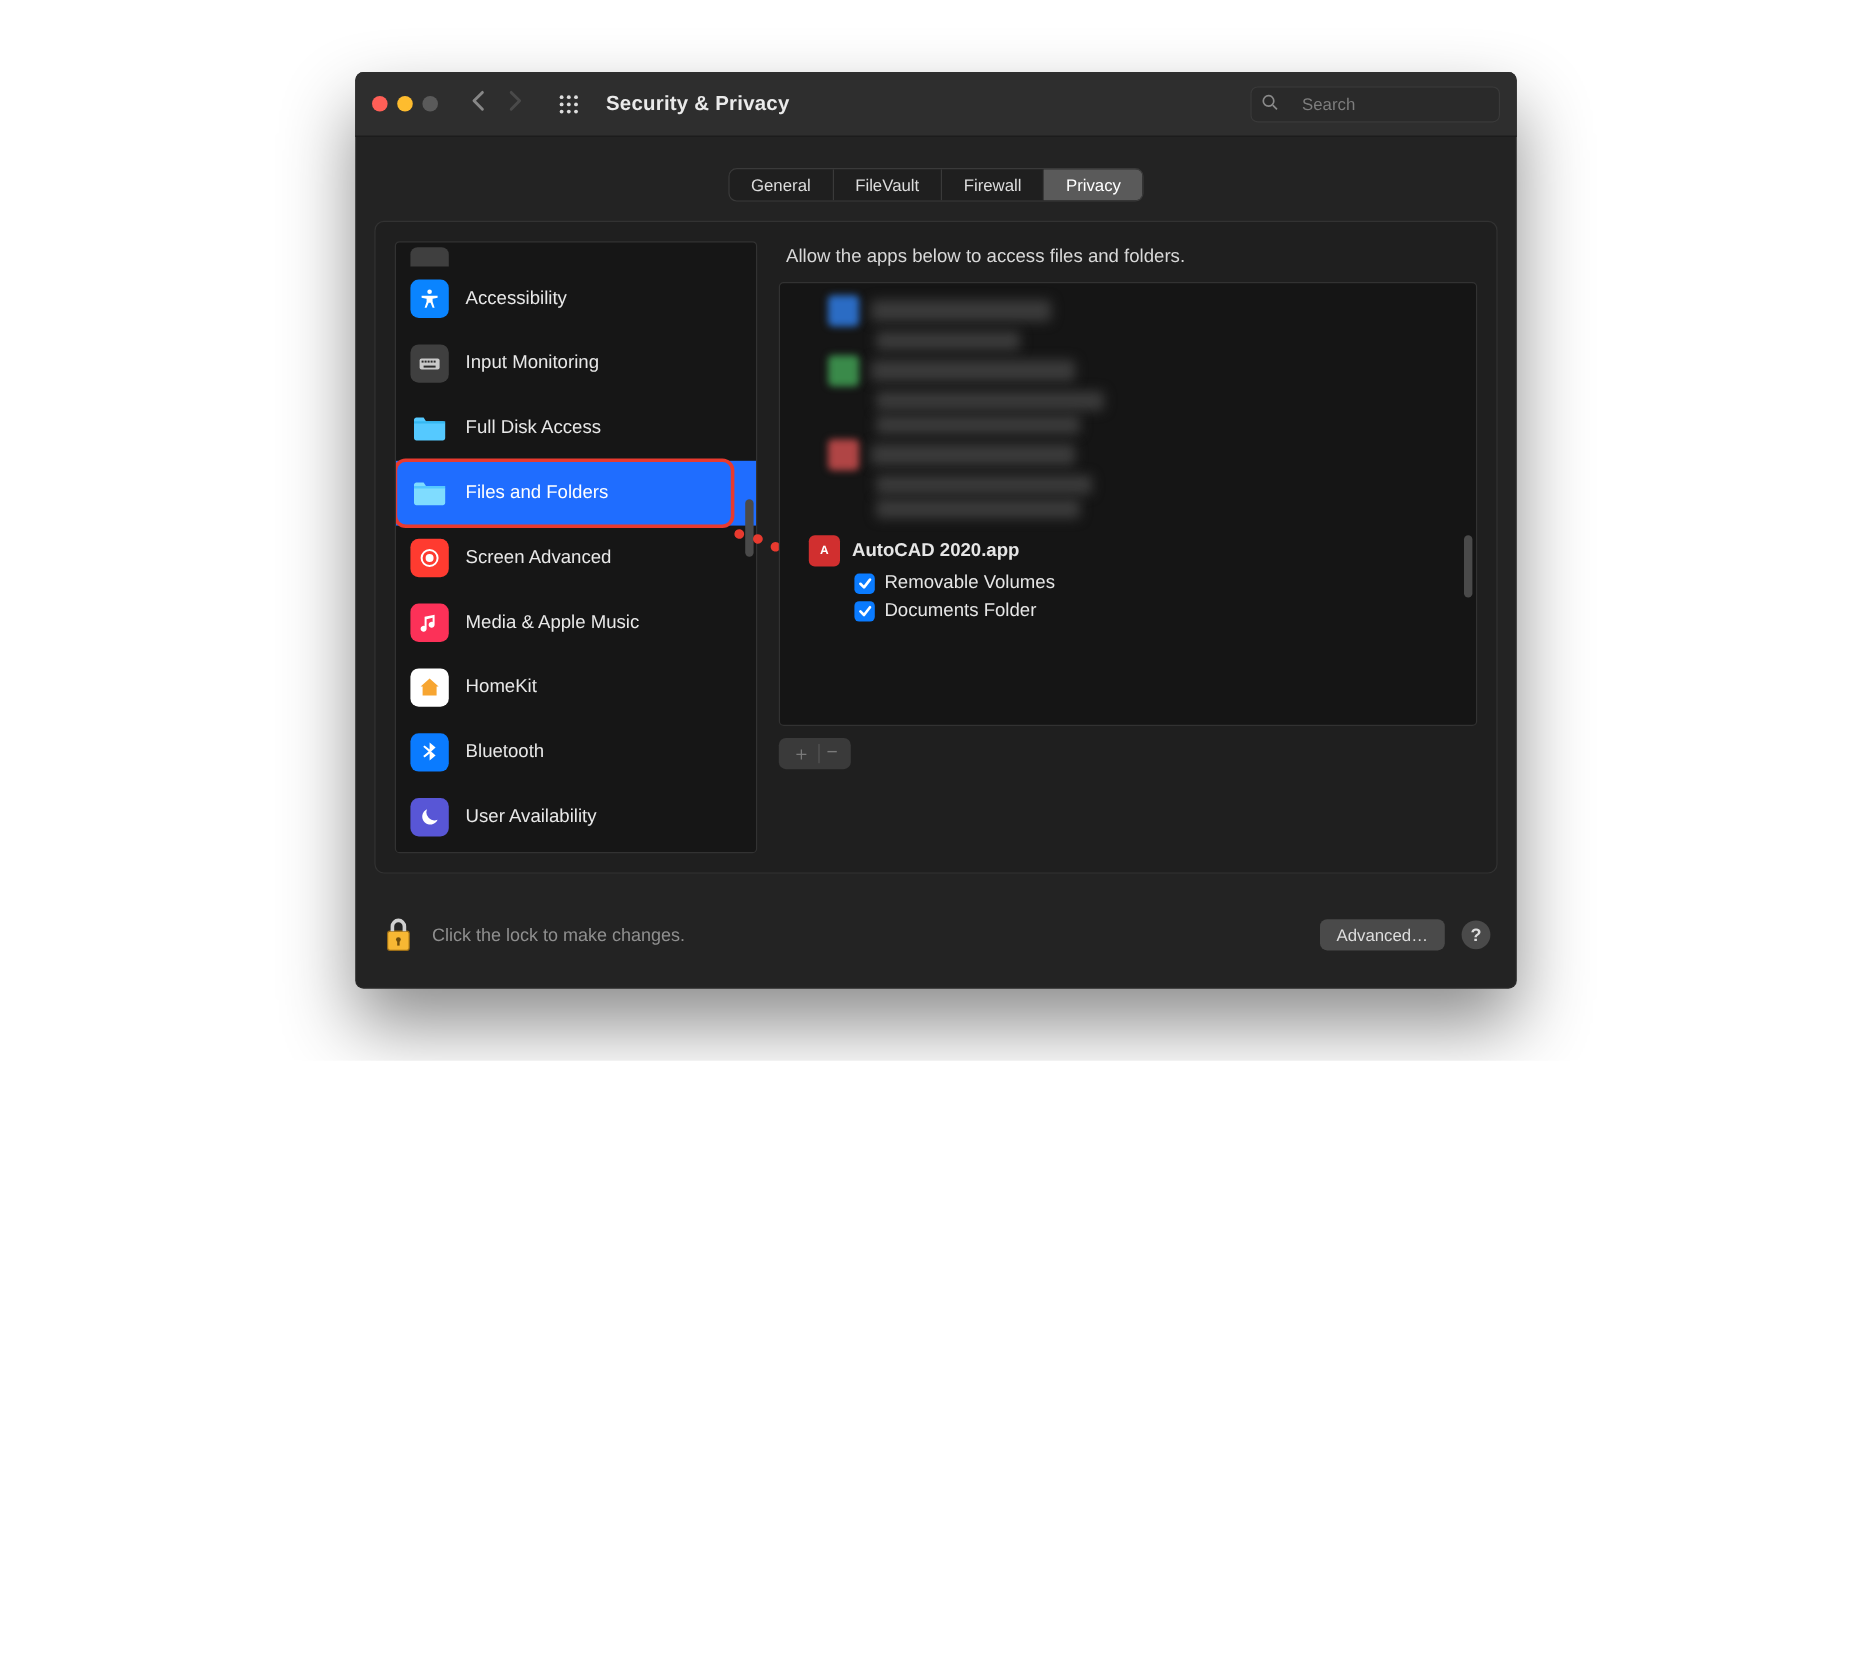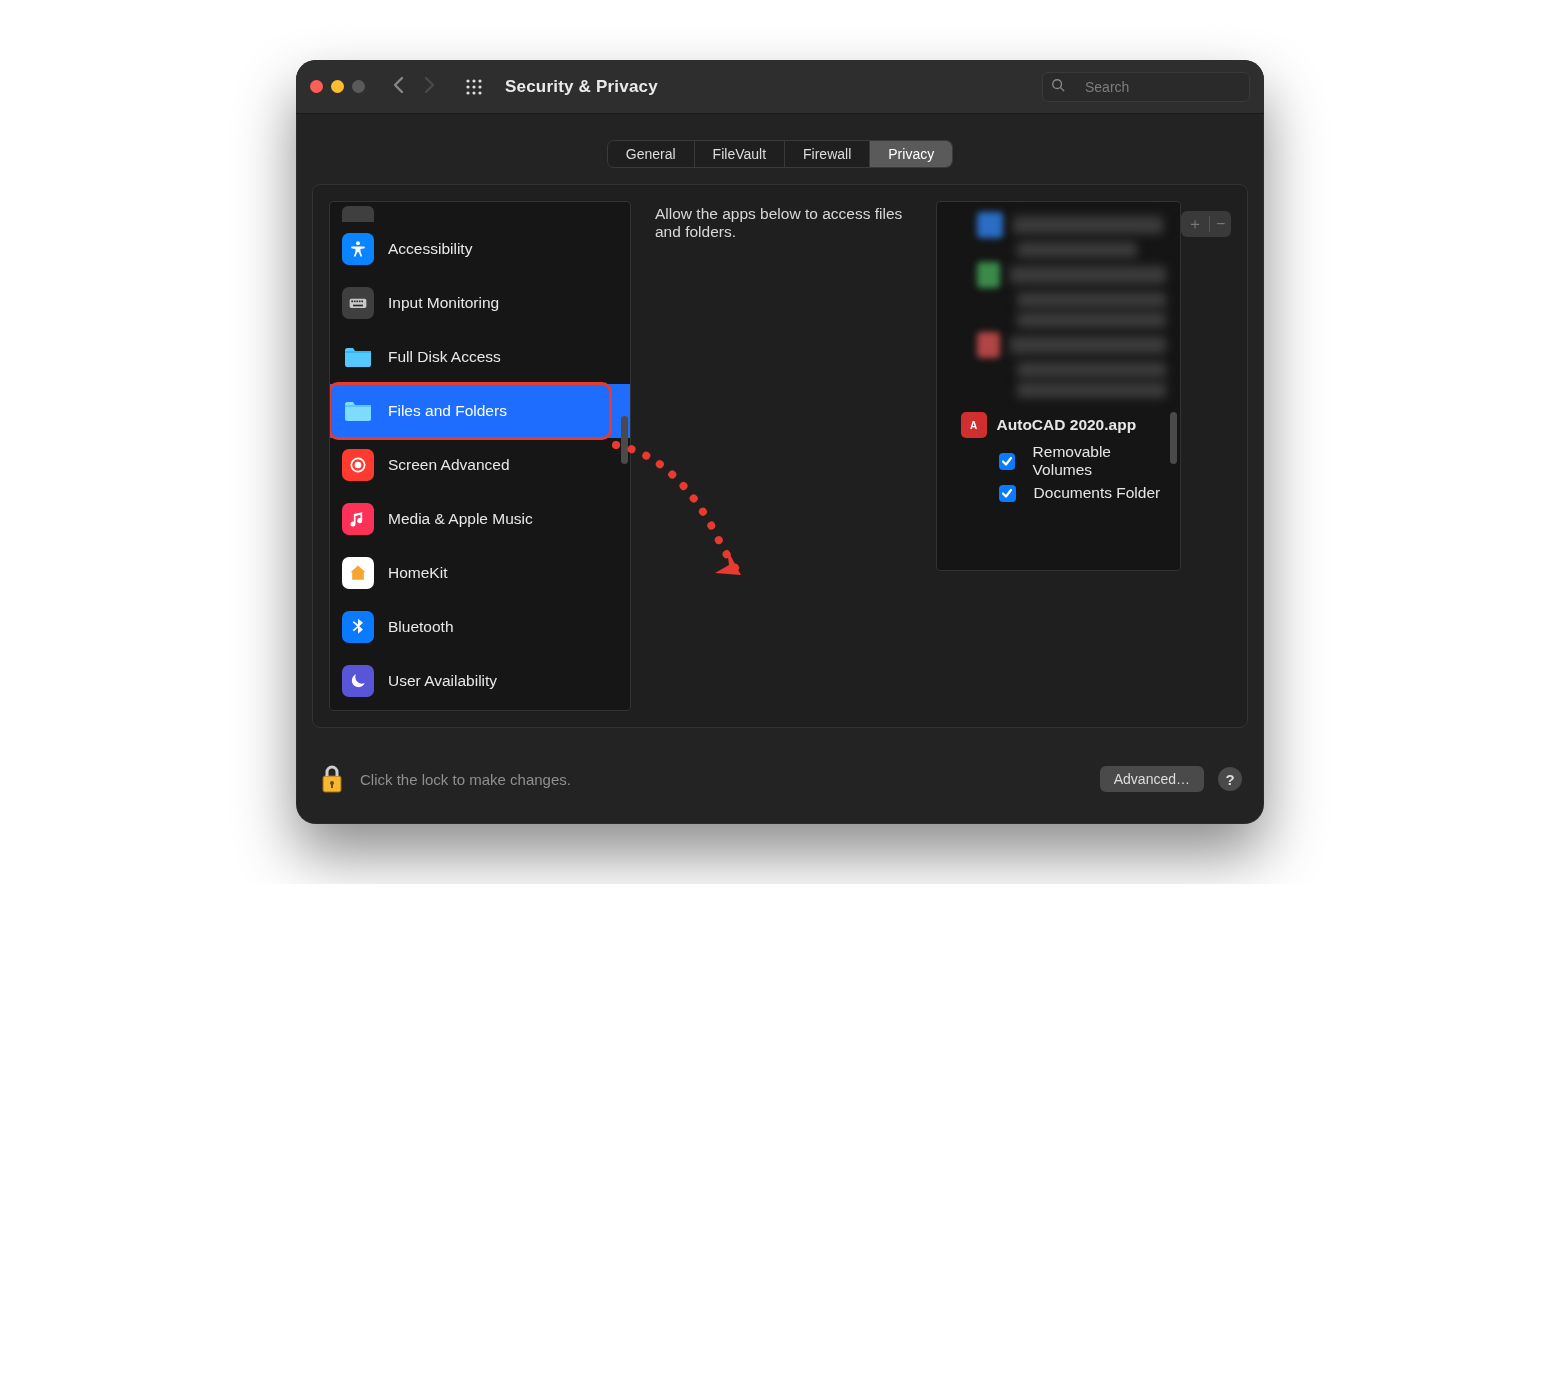--- a/index.html
+++ b/index.html
@@ -9,21 +9,21 @@
     display: flex;
     justify-content: center;
     align-items: flex-start;
     padding: 60px 0;
     -webkit-font-smoothing: antialiased;
   }
 
   .window {
     width: 968px;
     background: #232323;
-    border-radius: 20px;
+    border-radius: 7px;
     box-shadow: 0 30px 60px rgba(0,0,0,.45), 0 0 0 1px rgba(255,255,255,.04) inset;
     overflow: hidden;
     color: #ddd;
   }
 
   
   .titlebar {
     height: 54px;
     display: flex;
     align-items: center;
@@ -164,21 +164,21 @@
   .ic-home     { background:#ffffff; }
   .ic-bt       { background:#0a7bff; }
   .ic-moon     { background:#5856d6; }
 
   .folder-svg { width:32px !important; height:32px !important; }
 
   
   .detail {
     flex:1;
     display:flex;
-    flex-direction:row;
+    flex-direction:column;
   }
   .detail-title {
     color:#d8d8d8;
     font-size:15.5px;
     padding:4px 6px 12px;
   }
   .apps-box {
     background:#151515;
     border:1px solid #323232;
     border-radius:4px;
@@ -209,21 +209,21 @@
   .app-entry { margin-top:14px; }
   .app-head  { display:flex; align-items:center; gap:10px; margin-left:-16px;}
   .app-icn {
     width:26px; height:26px; border-radius:5px;
     background:#d12f2f;
     display:flex; align-items:center; justify-content:center;
     color:#fff; font-size:10px; font-weight:700;
   }
   .app-name { font-weight:600; }
   .perm {
-    display:flex; align-items:center; gap:18px;
+    display:flex; align-items:center; gap:8px;
     padding:5px 0 0 22px;
   }
   .cb {
     width:17px; height:17px; border-radius:4px;
     background:#0a7bff;
     display:flex; align-items:center; justify-content:center;
   }
   .cb svg { width:12px; height:12px; }
 
   .add-remove {

